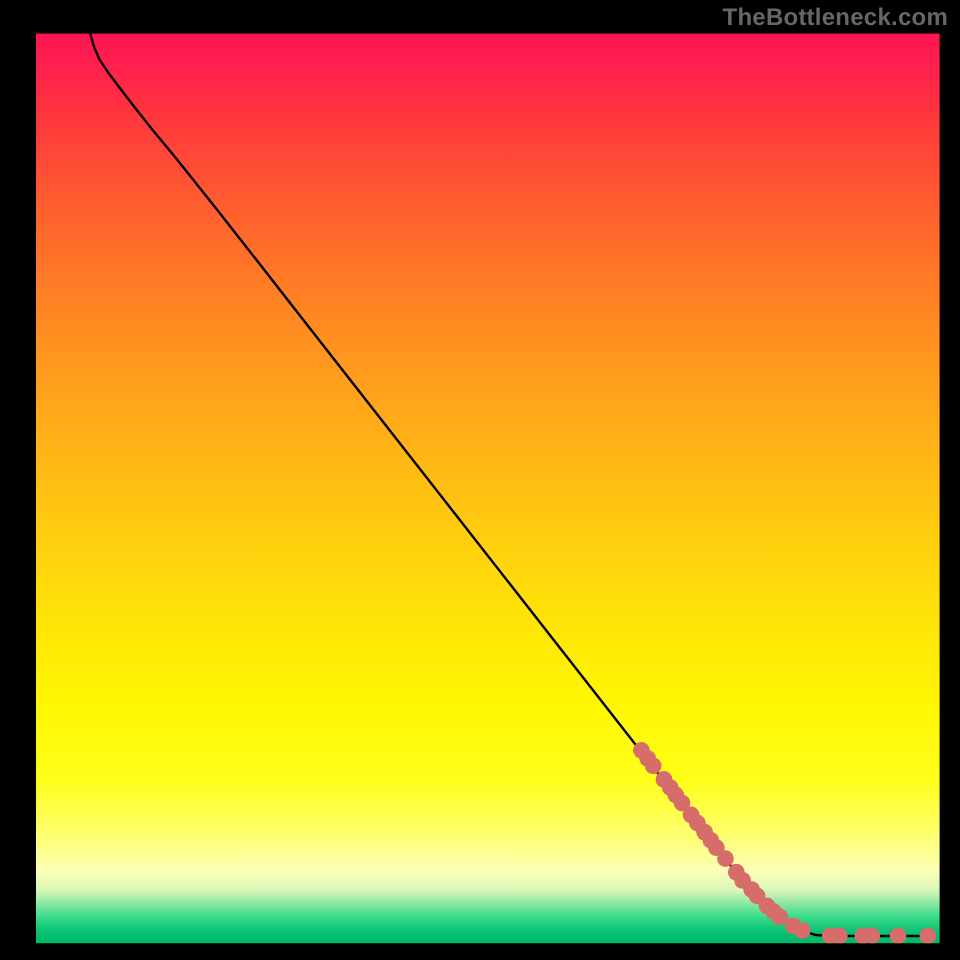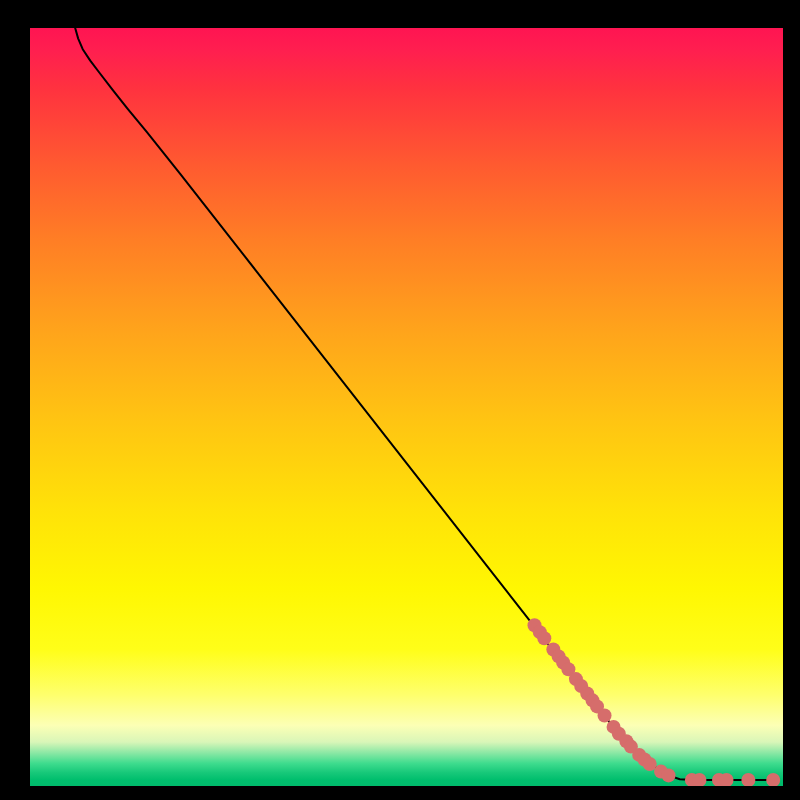--- a/index.html
+++ b/index.html
@@ -57,20 +57,21 @@
     position: absolute;
     inset: 0;
     width: 100%;
     height: 100%;
   }
 </style>
 </head>
 <body>
 <div class="frame">
 
+  <div class="attribution">TheBottleneck.com</div>
 
   <div class="plot">
     <div class="gradient"></div>
     <svg class="overlay" viewBox="0 0 753 758" preserveAspectRatio="none">
       <g id="curve-group">
           <path d="M45.18 0.00 L48.19 10.61 L52.71 21.22 L60.24 32.59 L70.03 45.48 L82.83 62.16 L97.89 81.11 L116.72 103.85 L150.60 146.29 L225.90 242.56 L301.20 338.83 L376.50 435.09 L451.80 531.36 L527.10 627.62 L587.34 704.18 L617.46 733.74 L636.28 746.63 L649.84 751.18 L662.64 751.94 L677.70 751.94 L700.29 751.94 L722.88 751.94 L745.47 751.94" fill="none" stroke="#000000" stroke-width="2" stroke-linecap="round" stroke-linejoin="round"></path>
         </g>
       <g id="marker-group">
           <circle cx="504.51" cy="597.30" r="7" fill="#d66d6b"></circle>
           <circle cx="509.78" cy="604.13" r="7" fill="#d66d6b"></circle>

